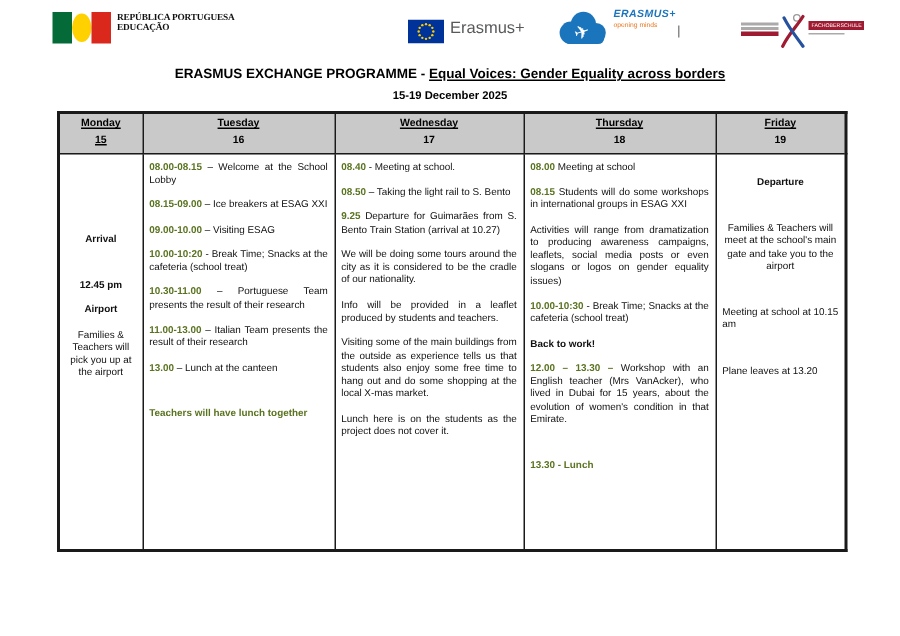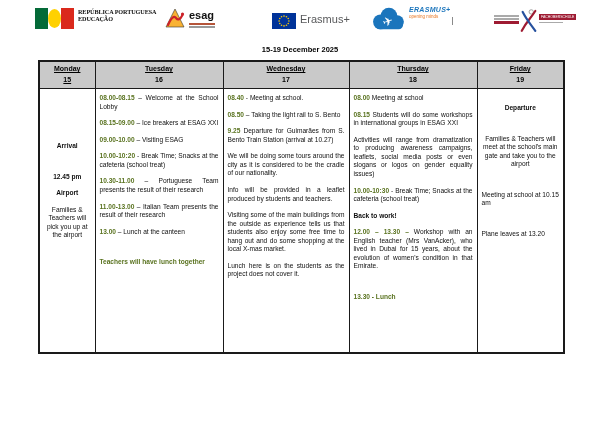--- a/index.html
+++ b/index.html
@@ -84,34 +84,20 @@
         <span class="pf g"></span>
         <span class="pf y"></span>
         <span class="pf r"></span>
       </div>
       <div class="pt-text">
         <div>REPÚBLICA PORTUGUESA</div>
         <div>EDUCAÇÃO</div>
       </div>
     </div>
 
-    <div class="logo logo-esag">
-      <svg class="esag-bird" viewBox="0 0 24 24">
-        <polygon points="3,21 12,3 21,21" fill="#f9b233" stroke="#333" stroke-width="0.6"></polygon>
-        <path d="M5,19 Q10,8 13,12 Q16,16 19.5,9" fill="none" stroke="#cc2229" stroke-width="2.2" stroke-linecap="round"></path>
-        <circle cx="19.5" cy="8" r="1.6" fill="#cc2229"></circle>
-      </svg>
-      <div class="esag-right">
-        <div class="esag-name">esag</div>
-        <div class="esag-sub">
-          <span class="bar"></span>
-          <span class="bar gray"></span>
-        </div>
-      </div>
-    </div>
 
     <div class="logo logo-eu">
       <svg class="eu-flag" viewBox="0 0 27 18">
         <rect width="27" height="18" fill="#003399"></rect>
         <g fill="#ffcc00">
           <circle cx="13.5" cy="3.5" r="0.9"></circle>
             <circle cx="16.25" cy="4.24" r="0.9"></circle>
           <circle cx="18.26" cy="6.25" r="0.9"></circle>
             <circle cx="19" cy="9" r="0.9"></circle>
           <circle cx="18.26" cy="11.75" r="0.9"></circle>
@@ -159,20 +145,23 @@
       <div class="fos-right">
         <div class="fos-ribbon">FACHOBERSCHULE</div>
         <div class="fos-sub">
           <span class="bar"></span>
         </div>
       </div>
     </div>
 
   </div>
 
+  <div class="title">
+    <span class="t-main">ERASMUS EXCHANGE PROGRAMME - </span><span class="t-hl">Equal Voices: Gender Equality across borders</span>
+  </div>
   <div class="daterange">15-19 December 2025</div>
 
   <table class="sched">
     <colgroup>
         <col class="c-mon">
         <col class="c-tue">
         <col class="c-wed">
         <col class="c-thu">
         <col class="c-fri">
       </colgroup>

